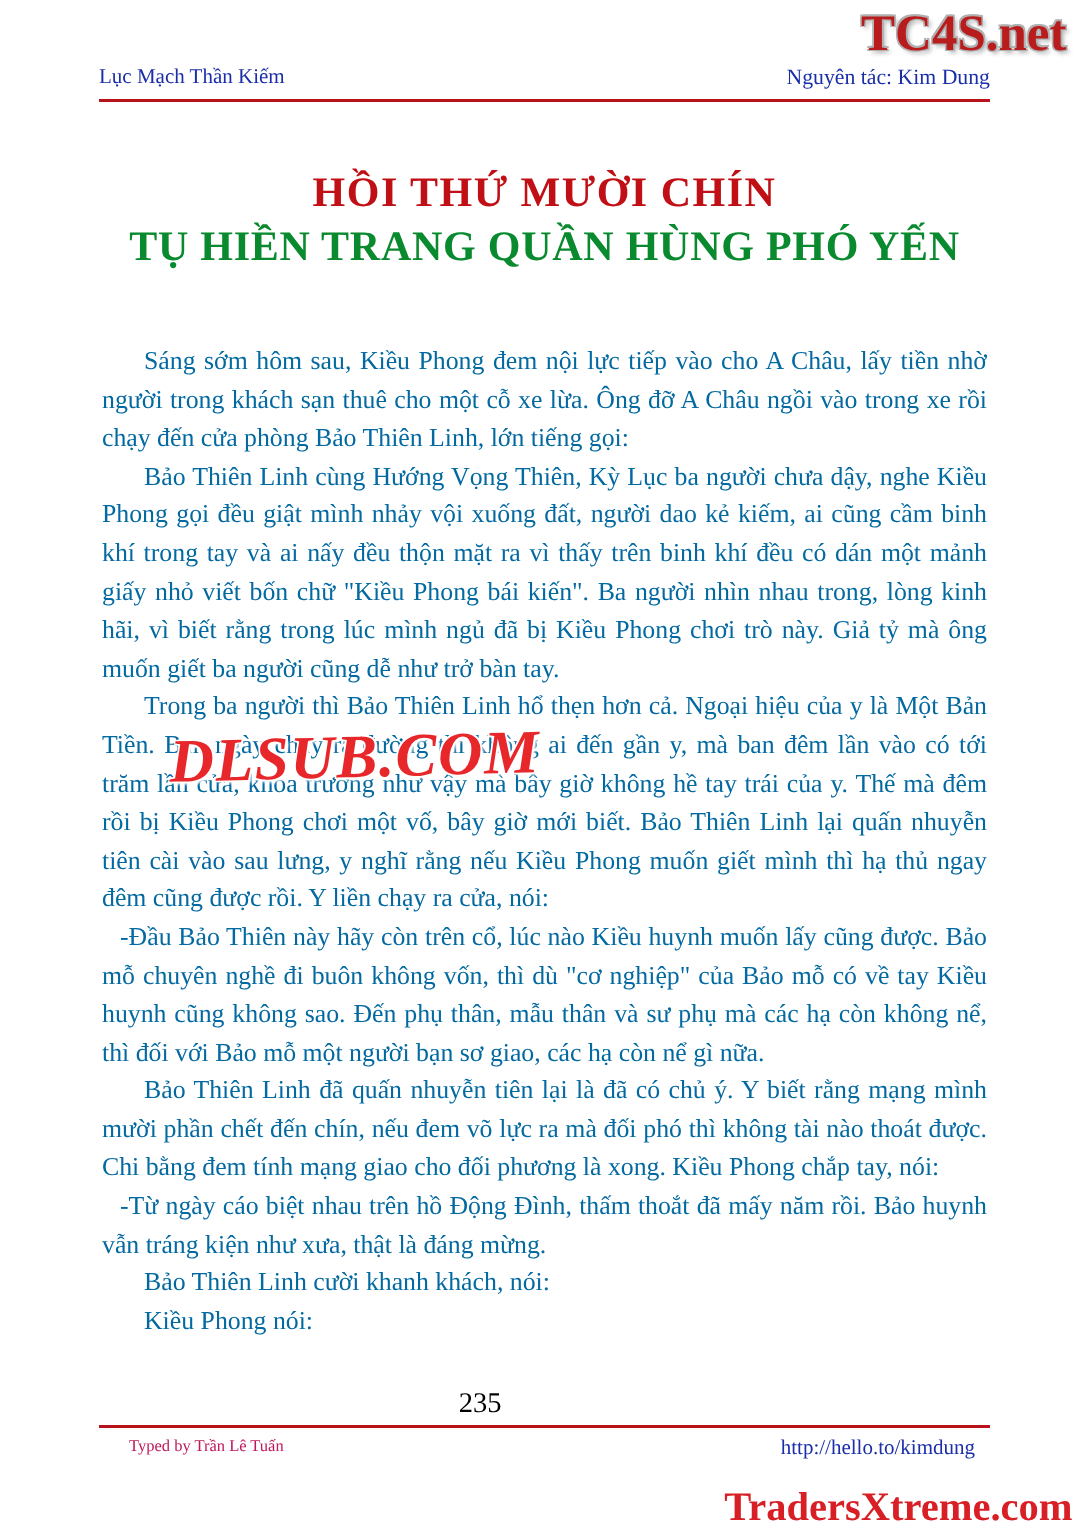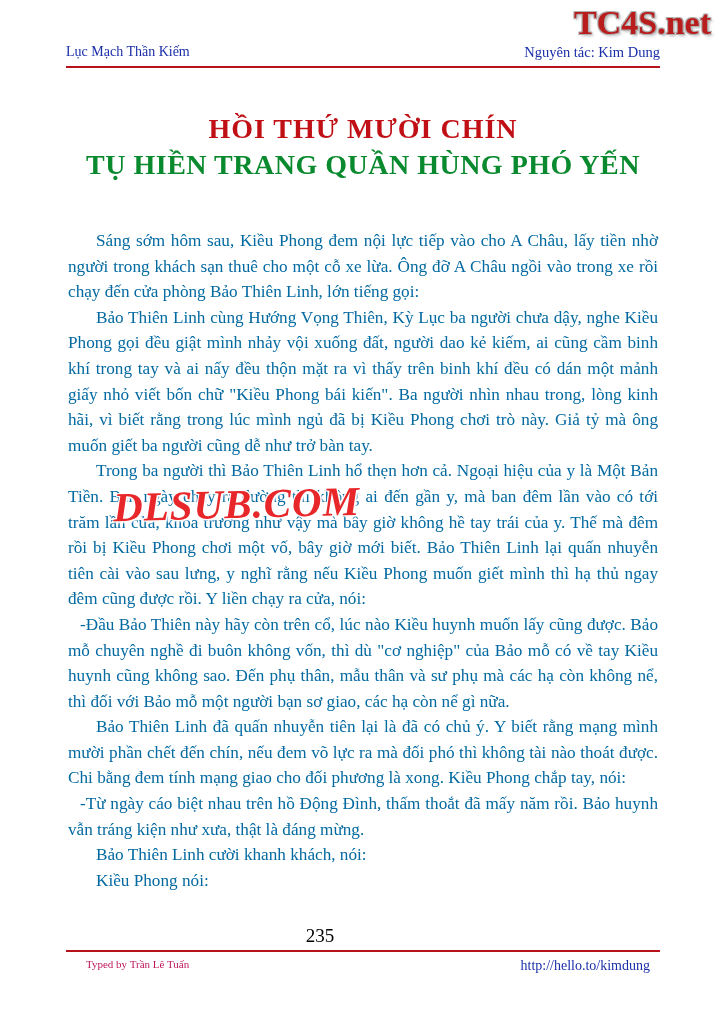--- a/index.html
+++ b/index.html
@@ -226,14 +226,15 @@
 
   <div class="wm-dlsub">DLSUB.COM</div>
 
   <div class="page-number">235</div>
   <div class="rule-bottom"></div>
   <div class="footer">
     <span class="fleft">Typed by Trần Lê Tuấn</span>
     <span class="fright">http://hello.to/kimdung</span>
   </div>
 
+  <div class="wm-traders">TradersXtreme.com</div>
 
 </div>
 
 </body></html>

